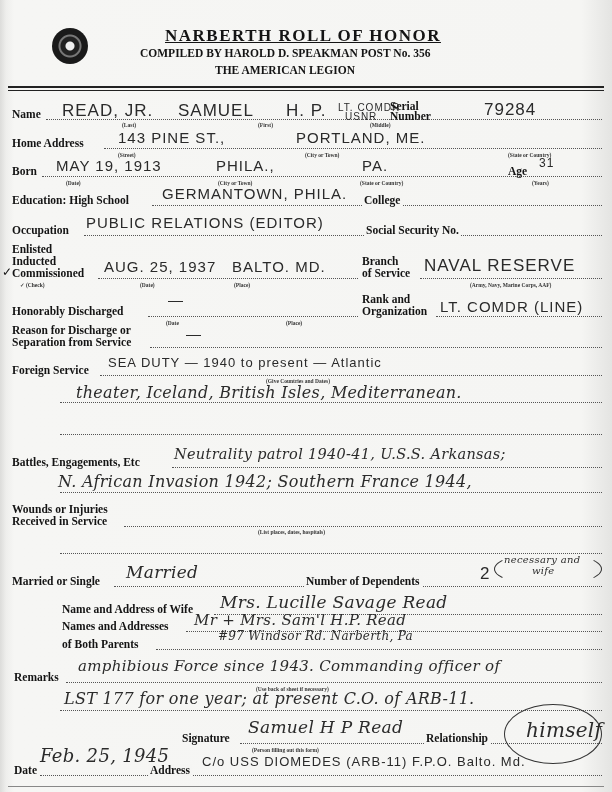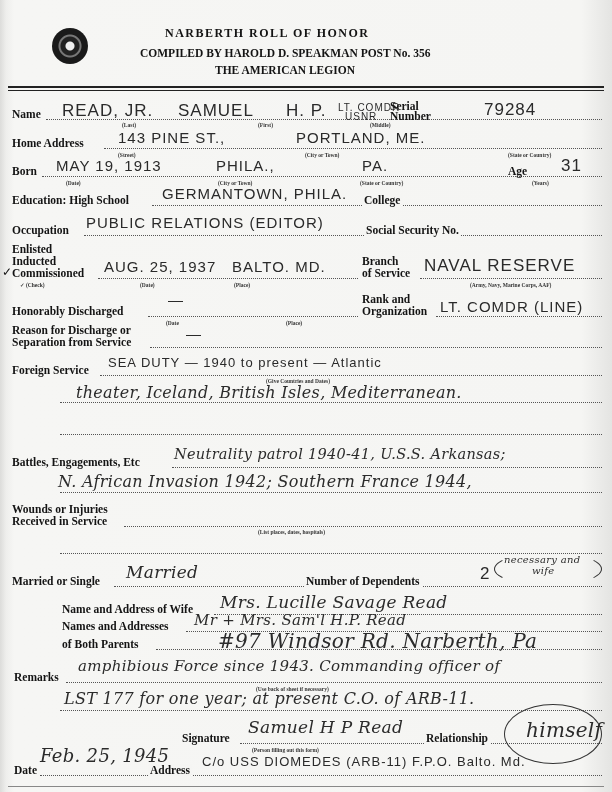--- a/index.html
+++ b/index.html
@@ -5,21 +5,21 @@
   html, body { margin:0; padding:0; }
   body {
     width:612px; height:792px; overflow:hidden; position:relative;
     background:#f3f3f1;
     font-family:"Liberation Serif","DejaVu Serif",serif;
     color:#141414;
   }
   .page { position:absolute; left:0; top:0; width:612px; height:792px;
     background: linear-gradient(90deg,#dcdcda 0,#eeeeec 6px,#f6f6f4 14px,#f5f5f3 95%,#e4e4e2 100%); }
   .abs { position:absolute; white-space:nowrap; }
-  .title { font-weight:bold; font-size:12px; letter-spacing:1.5px; }
+  .title { font-weight:bold; font-size:17px; letter-spacing:1.5px;text-decoration:underline; }
   .sub { font-weight:bold; font-size:11.5px; }
   .lbl { font-weight:bold; font-size:11.5px; line-height:12px; }
   .tiny { font-weight:bold; font-size:5.5px; color:#333; }
   .hand { font-family:Liberation Sans, sans-serif; font-size:15px; color:#2a2a2a; letter-spacing:1px; font-weight:300; }
   .script { font-family:"DejaVu Serif","Liberation Serif",serif; font-style:italic; font-size:14px; color:#2b2b2b; letter-spacing:0.3px; }
   .dots { position:absolute; border-bottom:1px dotted #555; height:0; }
   .rule { position:absolute; left:8px; width:596px; background:#222; }
   .emblem { position:absolute; left:52px; top:28px; width:36px; height:36px; border-radius:50%;
     background: radial-gradient(circle,#f0f0f0 0 4px,#222 5px 9px,#777 10px 11px,#1a1a1a 12px 18px);
   }
@@ -61,21 +61,21 @@
 
   <div class="abs lbl" style="left:12px;top:165px;">Born</div>
   <div class="dots" style="left:42px;top:176px;width:560px;"></div>
   <div class="abs hand" style="left:56px;top:157px;">MAY 19, 1913</div>
   <div class="abs hand" style="left:216px;top:157px;">PHILA.,</div>
   <div class="abs hand" style="left:362px;top:157px;">PA.</div>
   <div class="abs tiny" style="left:66px;top:180px;">(Date)</div>
   <div class="abs tiny" style="left:218px;top:180px;">(City or Town)</div>
   <div class="abs tiny" style="left:360px;top:180px;">(State or Country)</div>
   <div class="abs lbl" style="left:508px;top:165px;">Age</div>
-  <div class="abs hand" style="left:561px;top:156px;font-size:17px;">31</div>
+  <div class="abs hand" style="left:539px;top:156px;font-size:12px;">31</div>
   <div class="abs tiny" style="left:532px;top:180px;">(Years)</div>
 
   <div class="abs lbl" style="left:12px;top:194px;">Education: High School</div>
   <div class="dots" style="left:152px;top:205px;width:450px;"></div>
   <div class="abs hand" style="left:162px;top:185px;">GERMANTOWN, PHILA.</div>
   <div class="abs lbl" style="left:362px;top:194px;background:#f5f5f3;padding:0 2px;">College</div>
 
   <div class="abs lbl" style="left:12px;top:224px;">Occupation</div>
   <div class="dots" style="left:84px;top:235px;width:518px;"></div>
   <div class="abs hand" style="left:86px;top:214px;">PUBLIC  RELATIONS  (EDITOR)</div>
@@ -141,21 +141,21 @@
   <div class="circle" style="left:494px;top:552px;width:106px;height:32px;border-left-color:#333;border-top-color:transparent;border-bottom-color:transparent;"></div>
 
   <div class="abs lbl" style="left:62px;top:603px;">Name and Address of Wife</div>
   <div class="dots" style="left:214px;top:614px;width:388px;"></div>
   <div class="abs script" style="left:220px;top:592px;font-size:17px;">Mrs. Lucille Savage Read</div>
   <div class="abs lbl" style="left:62px;top:620px;">Names and Addresses</div>
   <div class="dots" style="left:186px;top:631px;width:416px;"></div>
   <div class="abs script" style="left:194px;top:611px;font-size:15px;">Mr + Mrs. Sam'l H.P. Read</div>
   <div class="abs lbl" style="left:62px;top:638px;">of Both Parents</div>
   <div class="dots" style="left:156px;top:649px;width:446px;"></div>
-  <div class="abs script" style="left:218px;top:629px;font-size:20px;">#97  Windsor Rd. Narberth, Pa</div>
+  <div class="abs script" style="left:218px;top:629px;font-size:12px;">#97  Windsor Rd. Narberth, Pa</div>
 
   <div class="abs lbl" style="left:14px;top:671px;">Remarks</div>
   <div class="dots" style="left:66px;top:682px;width:536px;"></div>
   <div class="abs script" style="left:78px;top:657px;font-size:15px;">amphibious Force since 1943.  Commanding officer of</div>
   <div class="abs tiny" style="left:256px;top:686px;">(Use back of sheet if necessary)</div>
   <div class="dots" style="left:60px;top:710px;width:542px;"></div>
   <div class="abs script" style="left:64px;top:689px;font-size:16px;">LST 177 for one year; at present C.O. of ARB-11.</div>
 
   <div class="abs lbl" style="left:182px;top:732px;">Signature</div>
   <div class="dots" style="left:240px;top:743px;width:362px;"></div>

